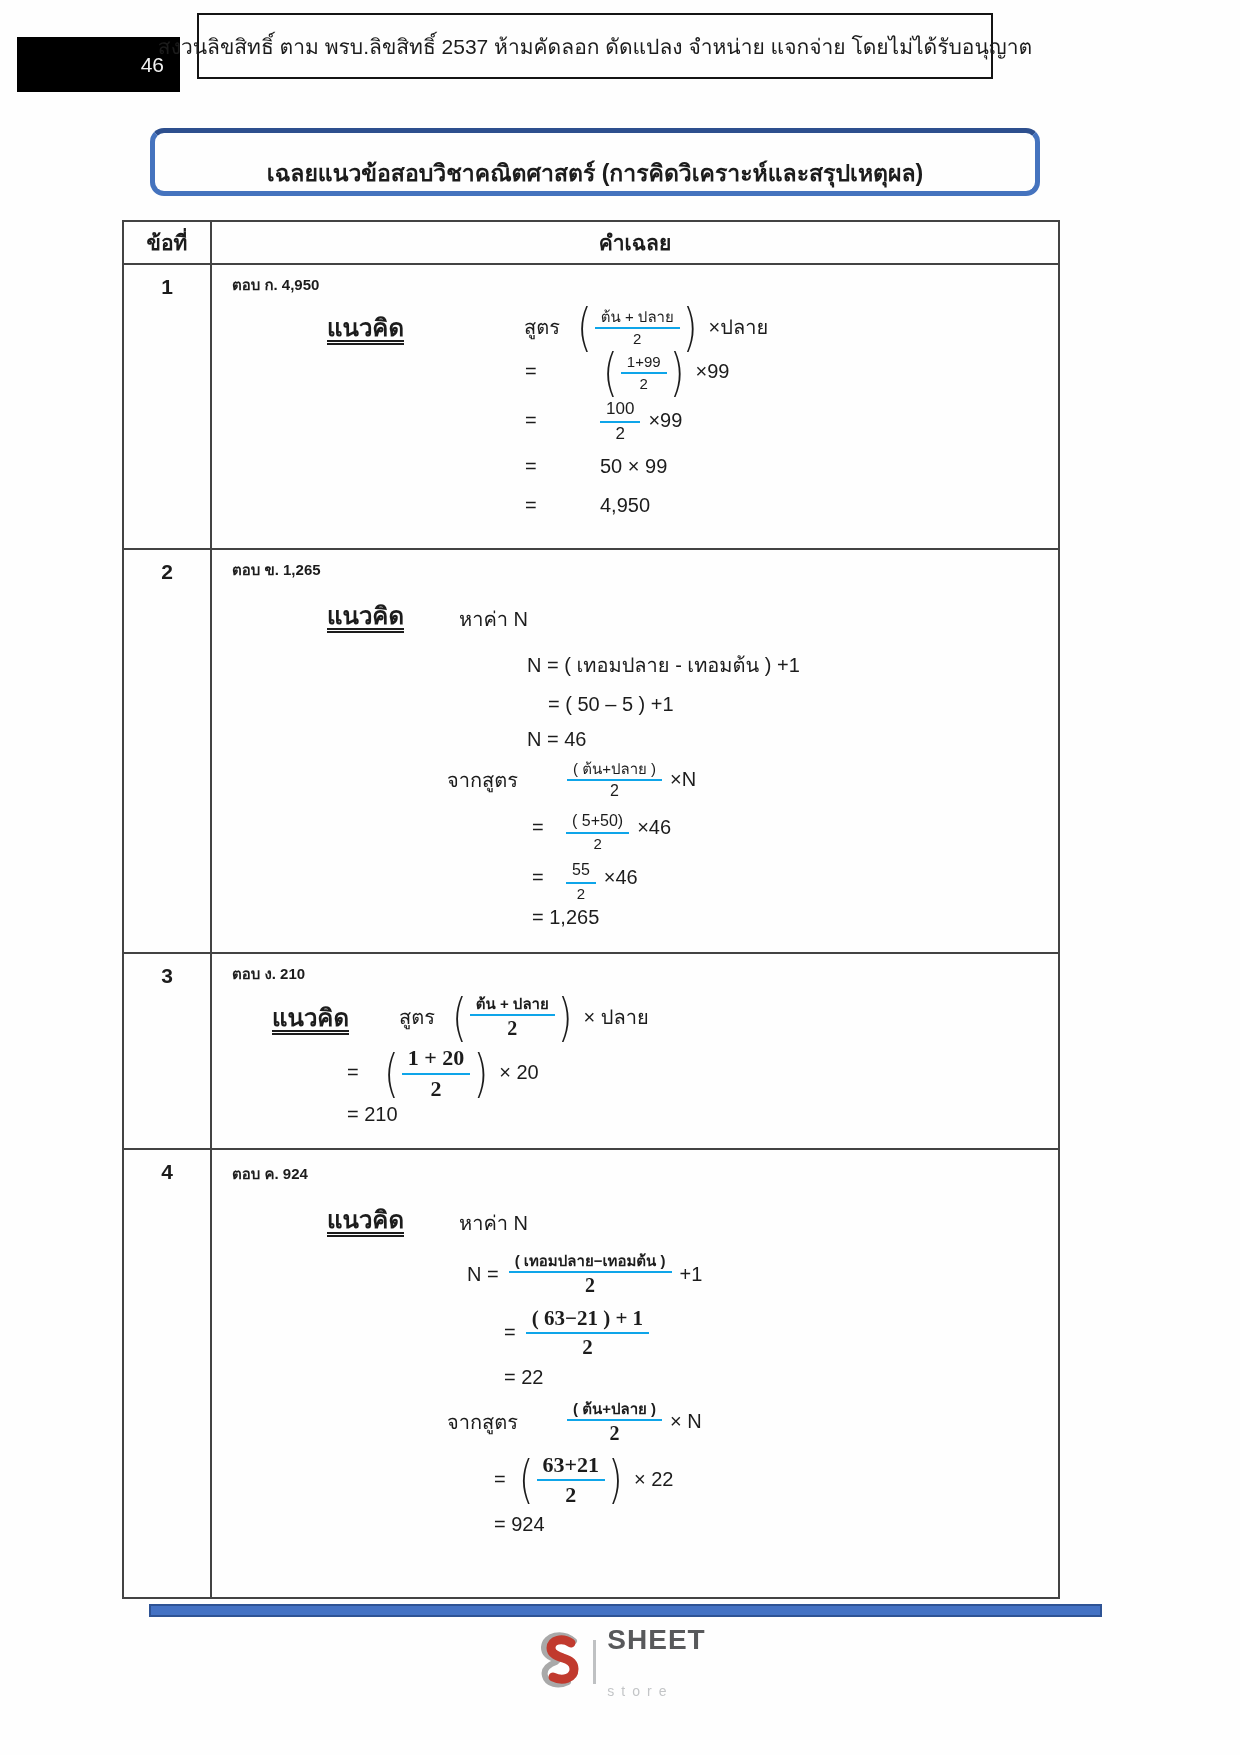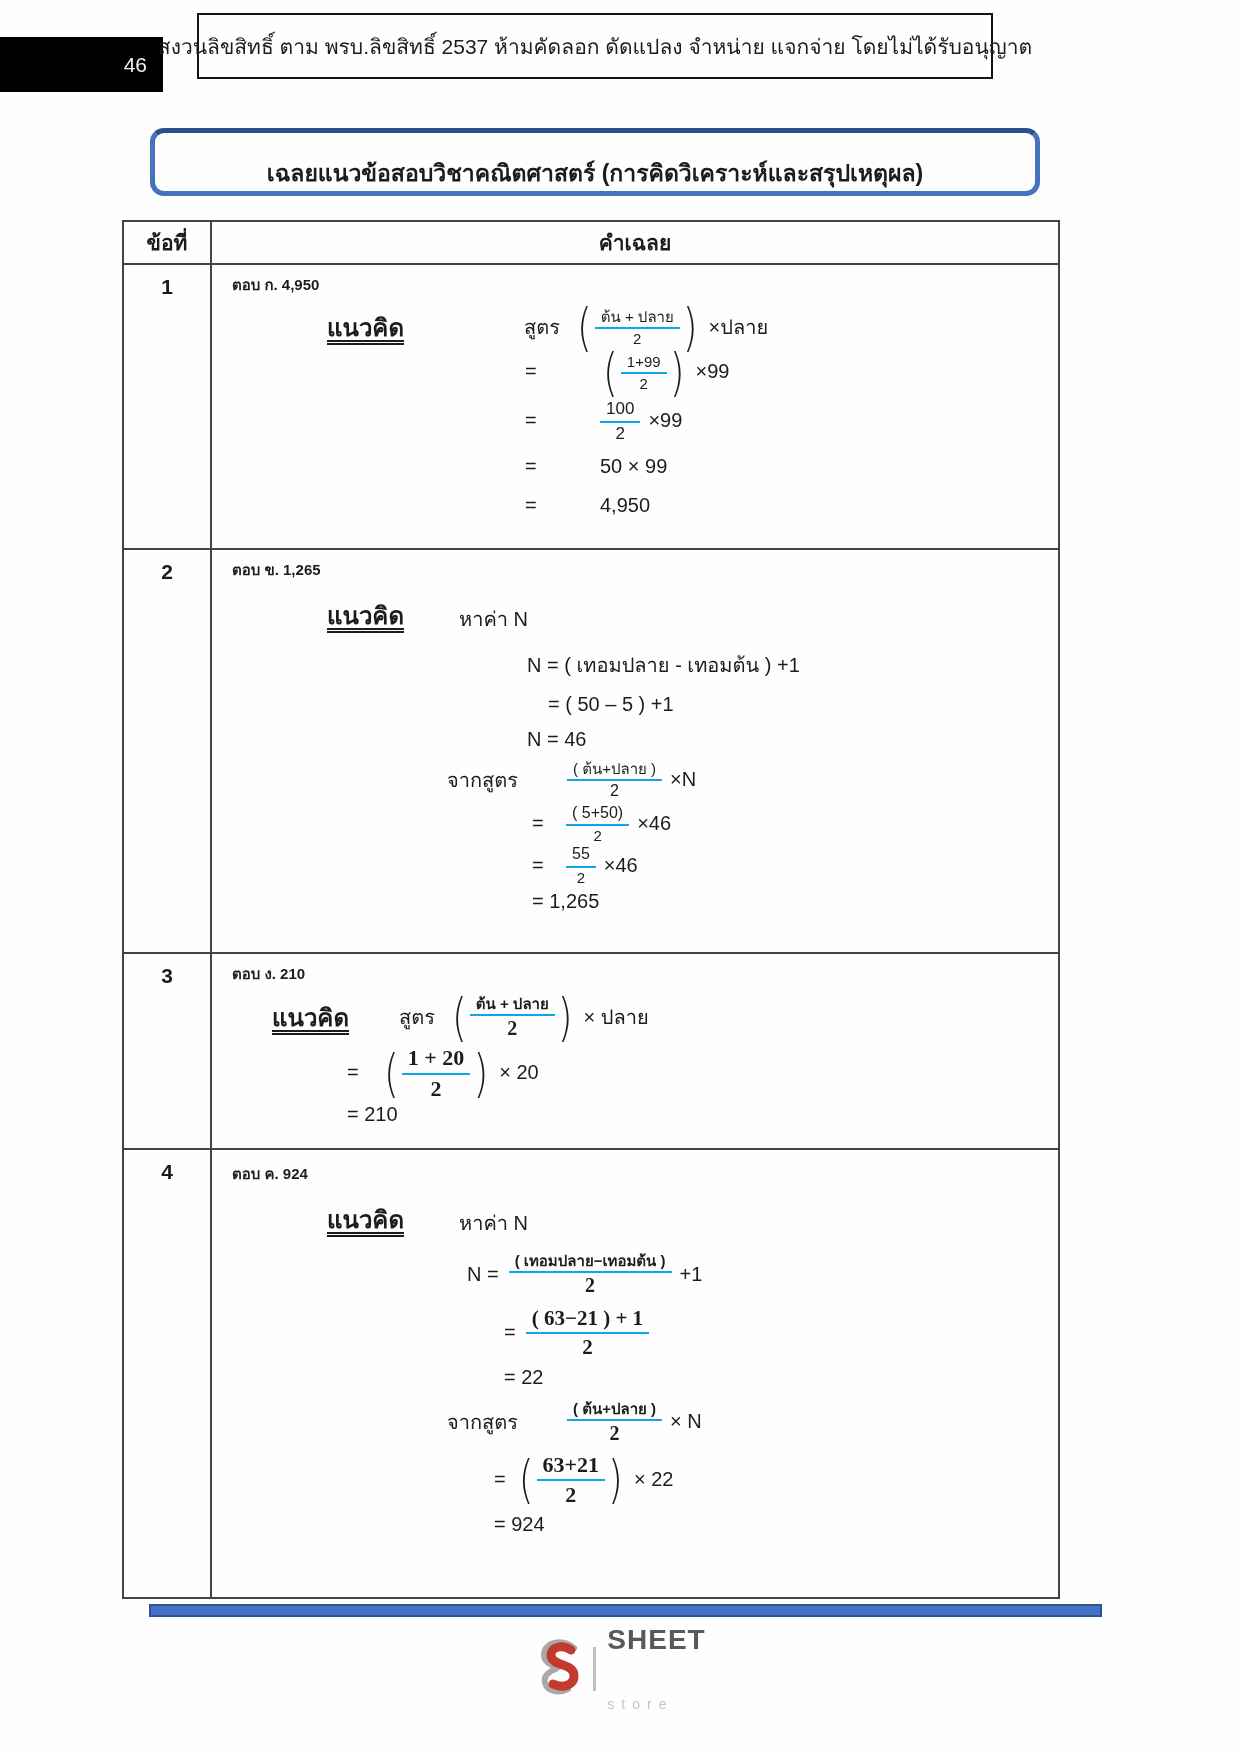--- a/index.html
+++ b/index.html
@@ -1,20 +1,20 @@
 <!DOCTYPE html>
 <html><head>
 <meta charset="utf-8">
 <style>
   html,body{margin:0;padding:0;background:#ffffff;}
   body{width:1240px;height:1755px;font-family:"Liberation Sans","DejaVu Sans",sans-serif;color:#1c1c1c;}
   .page{position:relative;width:1240px;height:1755px;background:#fefefe;overflow:hidden;}
 
   
-  .pagenum-box{position:absolute;left:0;top:37px;width:163px;height:55px;background:#000;
+  .pagenum-box{position:absolute;left:17px;top:37px;width:163px;height:55px;background:#000;
     color:#f0f0f0;display:flex;align-items:center;justify-content:flex-end;
     padding-right:16px;box-sizing:border-box;font-size:21px;}
   .copyright-box{position:absolute;left:197px;top:13px;width:796px;height:66px;
     border:2px solid #141414;box-sizing:border-box;display:flex;align-items:center;
     justify-content:center;font-size:21px;white-space:nowrap;}
   .title-box{position:absolute;left:150px;top:128px;width:890px;height:68px;
     border:5px solid #4573BE;border-top-color:#2d4f8e;border-radius:14px;box-sizing:border-box;
     display:flex;align-items:flex-end;justify-content:center;font-size:23px;font-weight:bold;}
 
   
@@ -35,41 +35,41 @@
   .eq{flex:none;width:75px;}
   .eqs{flex:none;width:34px;}
   .eqn{flex:none;margin-right:10px;}
   .lbl{margin-right:14px;}
   .aft{margin-left:8px;white-space:nowrap;}
   .txt{white-space:pre;}
 
   .frac{display:inline-flex;flex-direction:column;align-items:center;line-height:1.15;}
   .frac .num{border-bottom:2px solid #0ea5e9;padding:1px 6px 2px;white-space:nowrap;text-align:right;}
   .frac .den{margin-top:1px;}
-  .fs15{font-size:15px;} .fs16{font-size:16px;} .fs17{font-size:17px;} .fs20{font-size:20px;}
+  .fs15{font-size:15px;} .fs16{font-size:16px;margin-top:8px;} .fs17{font-size:17px;} .fs20{font-size:20px;}
   .b{font-weight:bold;}
   .mser{font-family:"Liberation Serif","DejaVu Serif",serif;font-weight:bold;}
   .bp{display:inline-block;font-size:38px;font-weight:300;line-height:0;transform:scaleY(1.35);
       margin:0 3px;font-family:"DejaVu Sans",sans-serif;}
 
   
   .pl115{padding-left:115px;} .pl215{padding-left:215px;}
   .pl235{padding-left:235px;} .pl262{padding-left:262px;} .pl272{padding-left:272px;}
   .pl293{padding-left:293px;} .pl295{padding-left:295px;} .pl300{padding-left:300px;} .pl316{padding-left:316px;}
   .mlc95{margin-left:95px;} .mlc40{margin-left:40px;}
   .ml50{margin-left:50px;} .ml120{margin-left:120px;} .ml35{margin-left:35px;}
 
   
   .blue-bar{position:absolute;left:149px;top:1604px;width:953px;height:13px;
     background:#4472C4;border:2px solid #2E5395;box-sizing:border-box;}
   .logo{position:absolute;left:0;top:1626px;width:1240px;display:flex;align-items:center;justify-content:center;gap:11px;}
   .logo-divider{width:3px;height:44px;background:#bfc1c3;}
   .logo-textcol{display:flex;flex-direction:column;align-items:flex-start;line-height:1;gap:23px;}
   .logo-sheet{font-size:28px;font-weight:bold;color:#58595B;letter-spacing:1px;}
-  .logo-store{font-size:14px;color:#c3c5c7;letter-spacing:7px;margin-top:20px;}
+  .logo-store{font-size:14px;color:#c3c5c7;letter-spacing:7px;margin-top:7px;}
 </style>
 </head>
 <body>
 
 <div class="page">
 
   <div class="pagenum-box">
     <span>46</span>
   </div>
 

